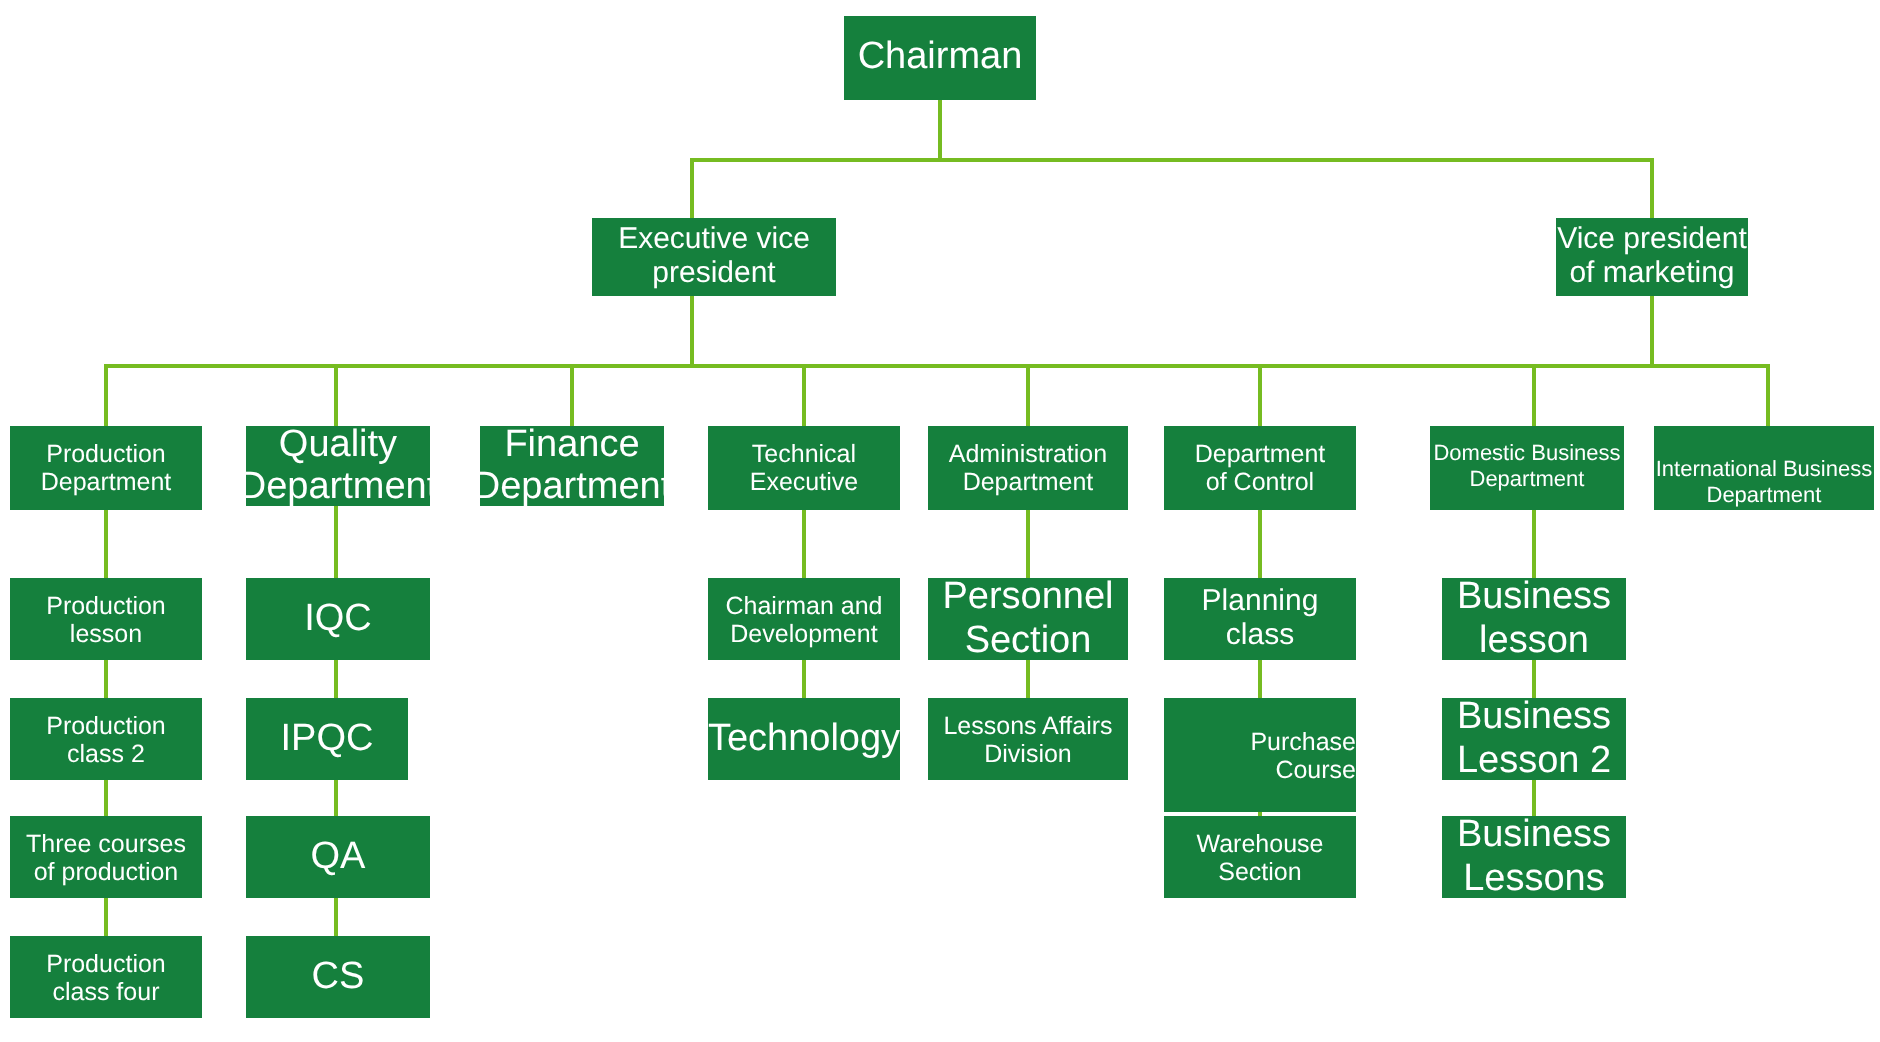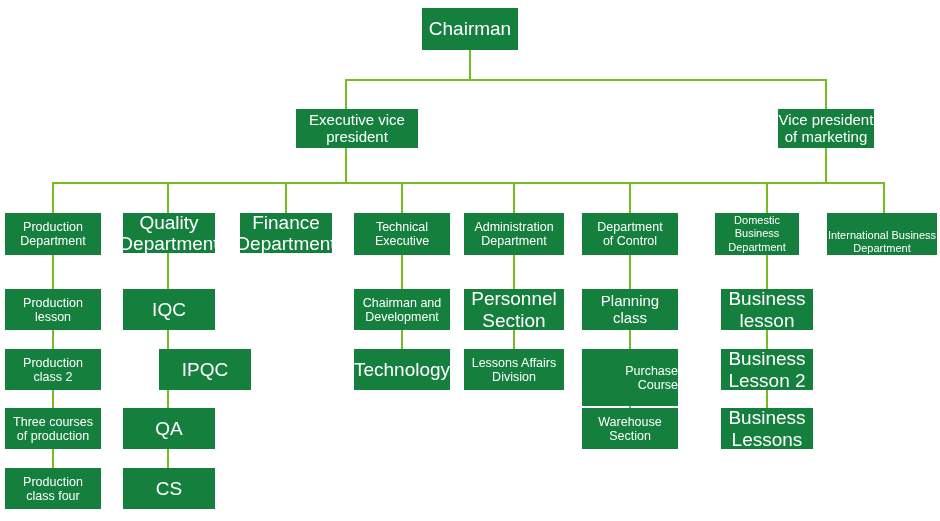--- a/index.html
+++ b/index.html
@@ -102,37 +102,37 @@
 
   <div class="node fs-sm" style="left:354px;top:213px;width:96px;height:42px;">Technical
 Executive</div>
 
   <div class="node fs-sm" style="left:464px;top:213px;width:100px;height:42px;">Administration
 Department</div>
 
   <div class="node fs-sm" style="left:582px;top:213px;width:96px;height:42px;">Department
 of Control</div>
 
-  <div class="node fs-sm" style="left:715px;top:213px;width:84px;height:42px;"><span style="font-size:11px;line-height:1.2;">Domestic Business
+  <div class="node fs-sm" style="left:715px;top:213px;width:97px;height:42px;"><span style="font-size:11px;line-height:1.2;">Domestic Business
 Department</span></div>
 
   <div class="node fs-sm" style="left:827px;top:213px;width:110px;height:42px;"><span style="font-size:11px;line-height:1.2;margin-top:16px;">International Business
 Department</span></div>
 
   <div class="node fs-sm" style="left:5px;top:289px;width:96px;height:41px;">Production
 lesson</div>
   <div class="node fs-sm" style="left:5px;top:349px;width:96px;height:41px;">Production
 class 2</div>
   <div class="node fs-sm" style="left:5px;top:408px;width:96px;height:41px;">Three courses
 of production</div>
   <div class="node fs-sm" style="left:5px;top:468px;width:96px;height:41px;">Production
 class four</div>
 
   <div class="node fs-lg" style="left:123px;top:289px;width:92px;height:41px;">IQC</div>
-  <div class="node fs-lg" style="left:123px;top:349px;width:92px;height:41px;margin-left:36px;">IPQC</div>
+  <div class="node fs-lg" style="left:123px;top:349px;width:81px;height:41px;">IPQC</div>
   <div class="node fs-lg" style="left:123px;top:408px;width:92px;height:41px;">QA</div>
   <div class="node fs-lg" style="left:123px;top:468px;width:92px;height:41px;">CS</div>
 
   <div class="node fs-sm" style="left:354px;top:289px;width:96px;height:41px;">Chairman and
 Development</div>
   <div class="node fs-lg" style="left:354px;top:349px;width:96px;height:41px;">Technology</div>
 
   <div class="node fs-lg" style="left:464px;top:289px;width:100px;height:41px;">Personnel
 Section</div>
   <div class="node fs-sm" style="left:464px;top:349px;width:100px;height:41px;">Lessons Affairs

